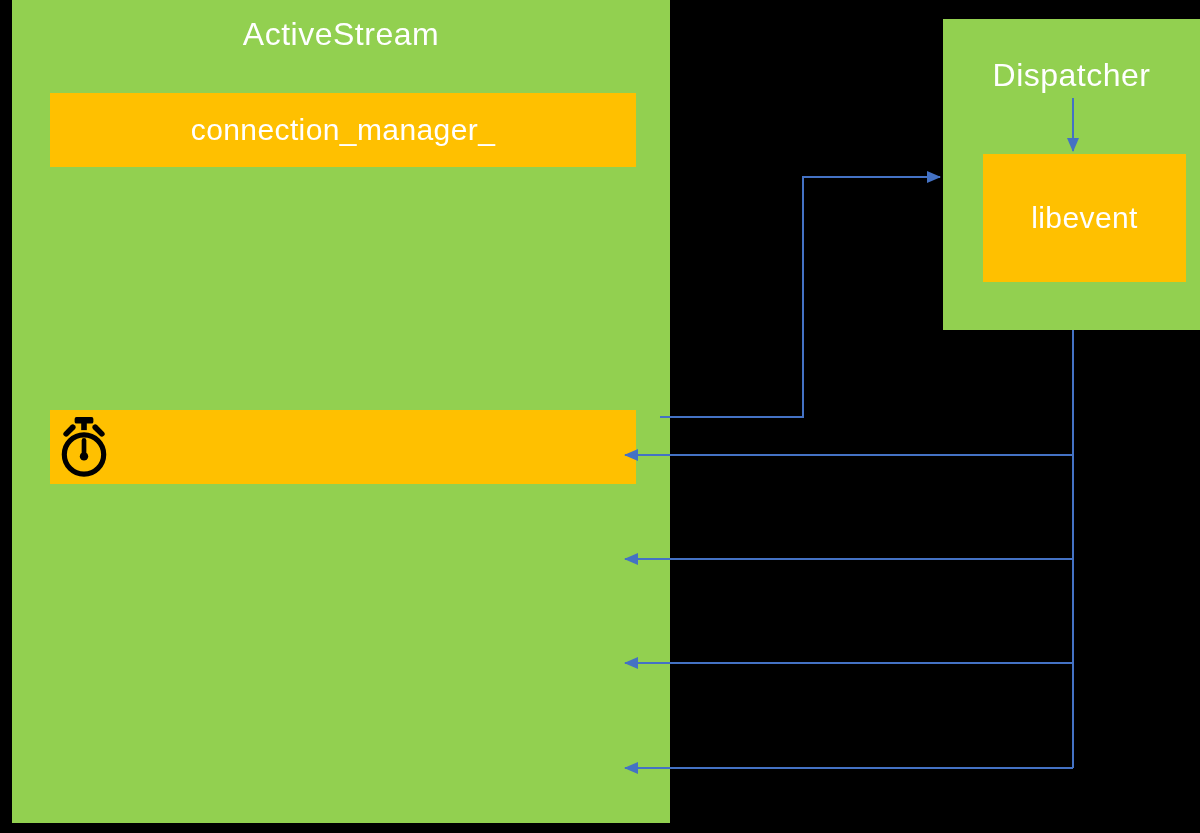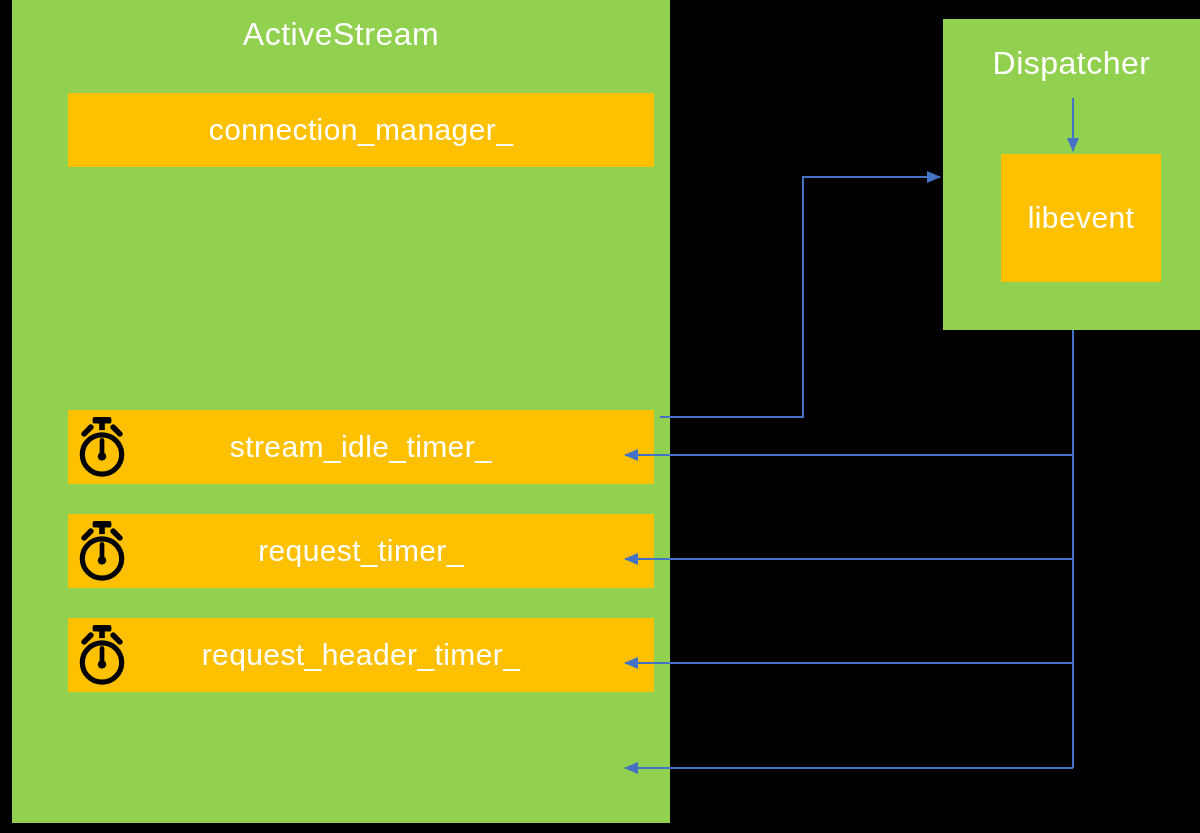--- a/index.html
+++ b/index.html
@@ -33,50 +33,49 @@
   }
   .group-title {
     width: 100%;
     text-align: center;
     font-size: 32px;
     font-weight: 300;
     letter-spacing: 0.5px;
     color: var(--color-label);
   }
   .activestream .group-title { margin-top: 16px; }
-  .dispatcher .group-title { margin-top: 26px; }
+  .dispatcher .group-title { margin-top: 38px; }
   .member {
     position: absolute;
     left: 38px;
     width: 586px;
     height: 74px;
     background: var(--color-block);
     display: flex;
     align-items: center;
     justify-content: center;
-    margin-left: 18px;
   }
   .member-label {
     font-size: 30px;
     font-weight: 300;
     letter-spacing: 0.4px;
     color: var(--color-label);
     white-space: nowrap;
   }
   .stopwatch {
     position: absolute;
     left: 4px;
     top: 50%;
     transform: translateY(-50%);
     width: 60px;
     height: 62px;
   }
   .member.row-last .stopwatch { left: 0; width: 64px; height: 66px; }
   .member.libevent {
-    left: 40px; top: 135px; width: 160px; height: 128px;
+    left: 40px; top: 135px; width: 203px; height: 128px;
   }
   .overlay {
     position: absolute;
     left: 0; top: 0;
     width: 1200px; height: 833px;
     pointer-events: none;
   }
   .arrow {
     fill: none;
     stroke: var(--color-arrow);
@@ -103,48 +102,23 @@
     <div class="member" style="top:410px">
       <svg class="stopwatch" viewBox="0 0 64 66">
         <rect class="sw-fill" x="22" y="1" width="20" height="7" rx="2"></rect>
         <rect class="sw-fill" x="29" y="6" width="6" height="9"></rect>
         <path class="sw-stroke" d="M13,19 L20,12" stroke-width="6" stroke-linecap="round"></path>
         <path class="sw-stroke" d="M51,19 L44,12" stroke-width="6" stroke-linecap="round"></path>
         <circle class="sw-stroke" cx="32" cy="41" r="21" stroke-width="5.5"></circle>
         <path class="sw-stroke" d="M32,26 L32,41" stroke-width="5" stroke-linecap="round"></path>
         <circle class="sw-fill" cx="32" cy="43" r="4.5"></circle>
       </svg>
-      <span class="member-label">stream_idle_timer_</span>
     </div>
 
-    <div class="member" style="top:514px">
-      <svg class="stopwatch" viewBox="0 0 64 66">
-        <rect class="sw-fill" x="22" y="1" width="20" height="7" rx="2"></rect>
-        <rect class="sw-fill" x="29" y="6" width="6" height="9"></rect>
-        <path class="sw-stroke" d="M13,19 L20,12" stroke-width="6" stroke-linecap="round"></path>
-        <path class="sw-stroke" d="M51,19 L44,12" stroke-width="6" stroke-linecap="round"></path>
-        <circle class="sw-stroke" cx="32" cy="41" r="21" stroke-width="5.5"></circle>
-        <path class="sw-stroke" d="M32,26 L32,41" stroke-width="5" stroke-linecap="round"></path>
-        <circle class="sw-fill" cx="32" cy="43" r="4.5"></circle>
-      </svg>
-      <span class="member-label">request_timer_</span>
-    </div>
 
-    <div class="member" style="top:618px">
-      <svg class="stopwatch" viewBox="0 0 64 66">
-        <rect class="sw-fill" x="22" y="1" width="20" height="7" rx="2"></rect>
-        <rect class="sw-fill" x="29" y="6" width="6" height="9"></rect>
-        <path class="sw-stroke" d="M13,19 L20,12" stroke-width="6" stroke-linecap="round"></path>
-        <path class="sw-stroke" d="M51,19 L44,12" stroke-width="6" stroke-linecap="round"></path>
-        <circle class="sw-stroke" cx="32" cy="41" r="21" stroke-width="5.5"></circle>
-        <path class="sw-stroke" d="M32,26 L32,41" stroke-width="5" stroke-linecap="round"></path>
-        <circle class="sw-fill" cx="32" cy="43" r="4.5"></circle>
-      </svg>
-      <span class="member-label">request_header_timer_</span>
-    </div>
 
   </div>
 
   <div class="group dispatcher">
     <div class="group-title">Dispatcher</div>
     <div class="member libevent">
       <span class="member-label">libevent</span>
     </div>
   </div>
 

